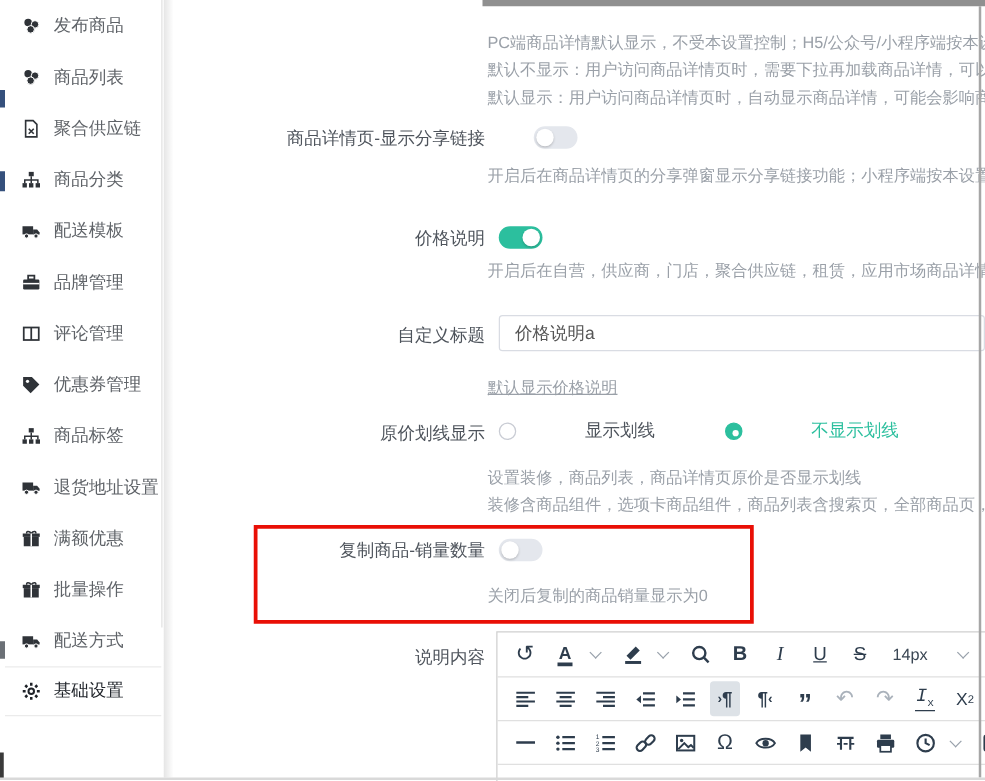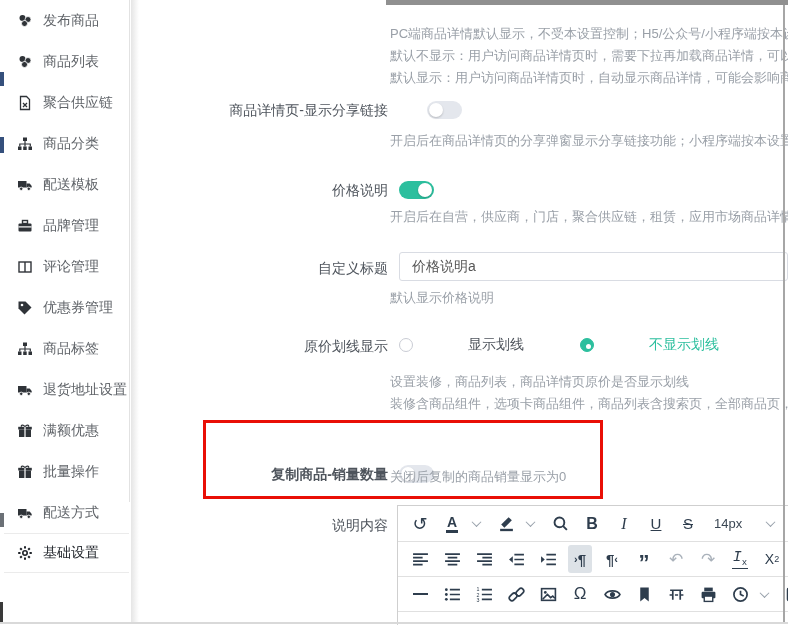--- a/index.html
+++ b/index.html
@@ -288,39 +288,39 @@
       <div class="toggle on">
           <span class="knob"></span>
         </div>
     </div>
     <div class="fhelp" style="top:208px;">开启后在自营，供应商，门店，聚合供应链，租赁，应用市场商品详情页显示价格说明</div>
 
     <div class="frow" style="top:258px;">
       <span class="flabel">自定义标题</span>
       <input class="tinput" style="margin-top: -6px;" value="价格说明a">
     </div>
-    <div class="fhelp" style="top:289px;">默认显示价格说明</div>
+    <div class="fhelp" style="top:301px;text-decoration:underline;">默认显示价格说明</div>
 
     <div class="frow" style="top:336px;">
       <span class="flabel">原价划线显示</span>
       <div class="radio-group">
         <span class="radio">
           <span class="rc"></span>
           <span class="rlabel">显示划线</span>
         </span>
         <span class="radio checked">
           <span class="rc"></span>
           <span class="rlabel">不显示划线</span>
         </span>
       </div>
     </div>
     <div class="fhelp" style="top:373px;">设置装修，商品列表，商品详情页原价是否显示划线</div>
     <div class="fhelp" style="top:395px;">装修含商品组件，选项卡商品组件，商品列表含搜索页，全部商品页，品牌商品页</div>
 
-    <div class="frow" style="top:464px;font-weight:bold;">
+    <div class="frow" style="top:430px;">
       <span class="flabel">复制商品-销量数量</span>
       <div class="toggle off">
           <span class="knob"></span>
         </div>
     </div>
     <div class="fhelp" style="top:468px;">关闭后复制的商品销量显示为0</div>
 
     <div class="frow" style="top:515px;">
       <span class="flabel">说明内容</span>
     </div>

